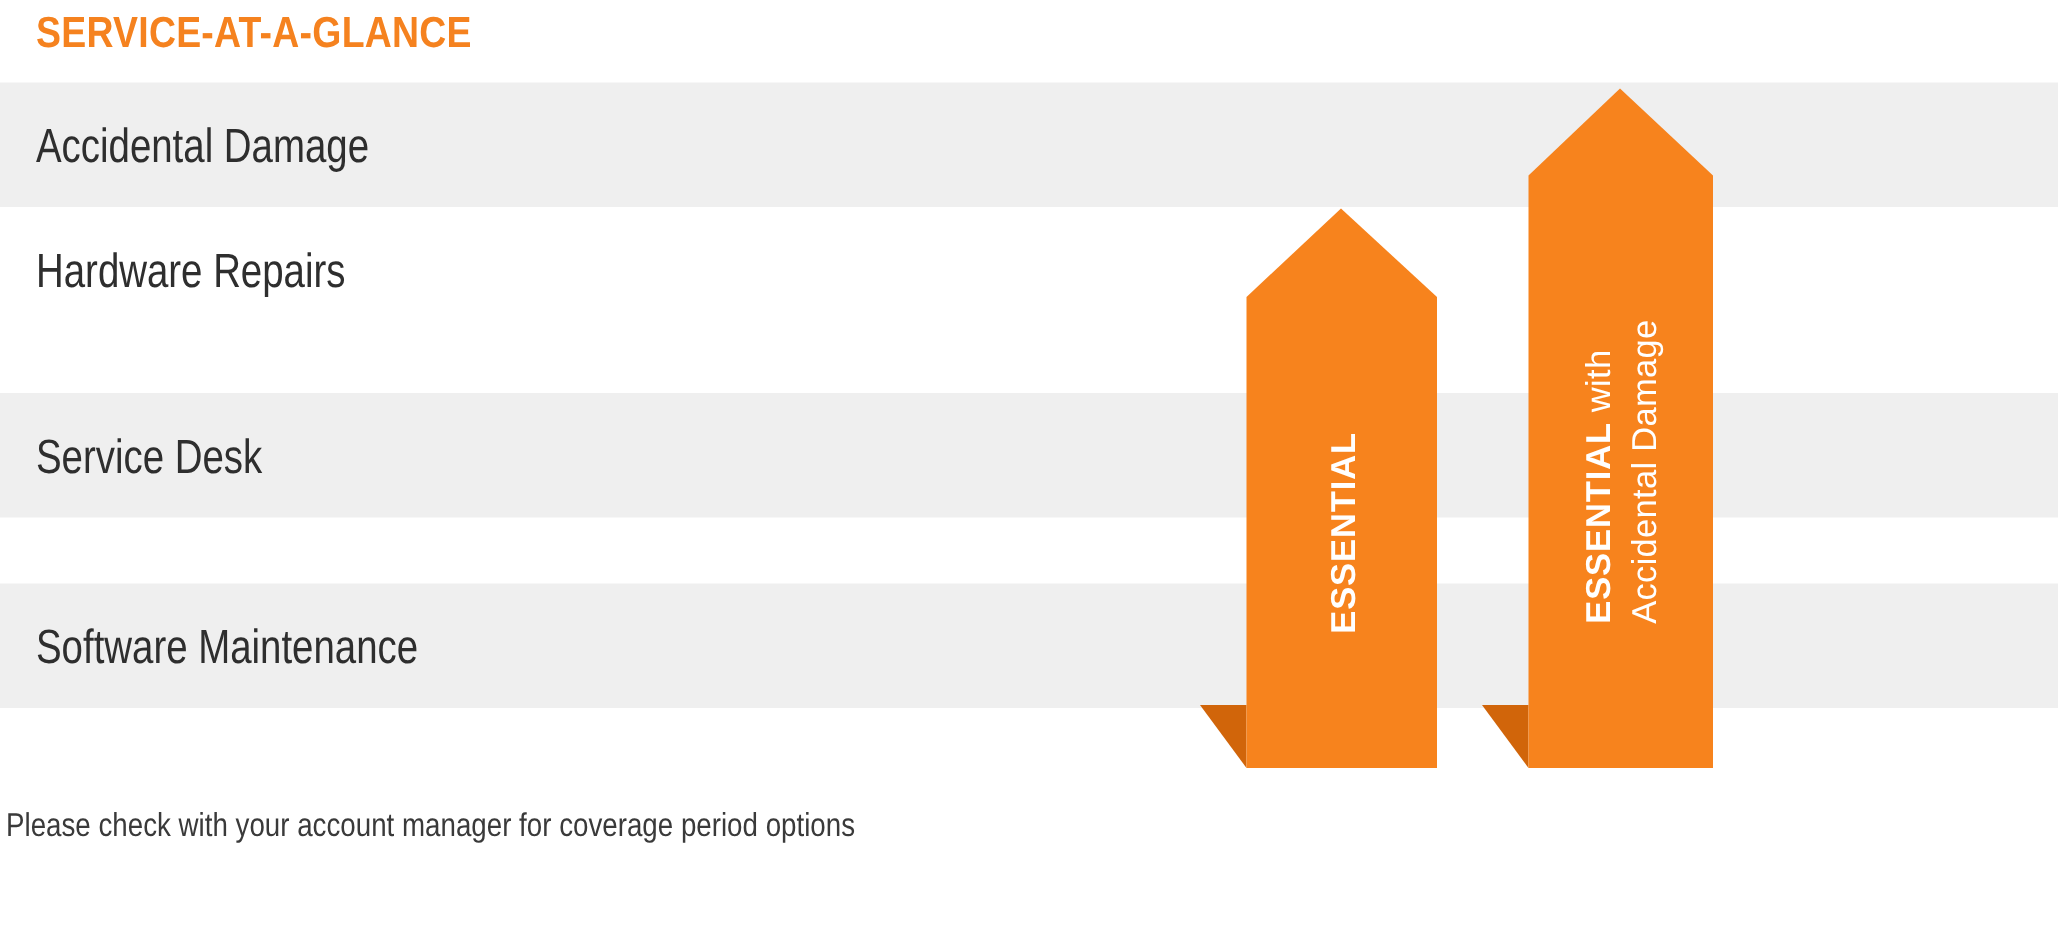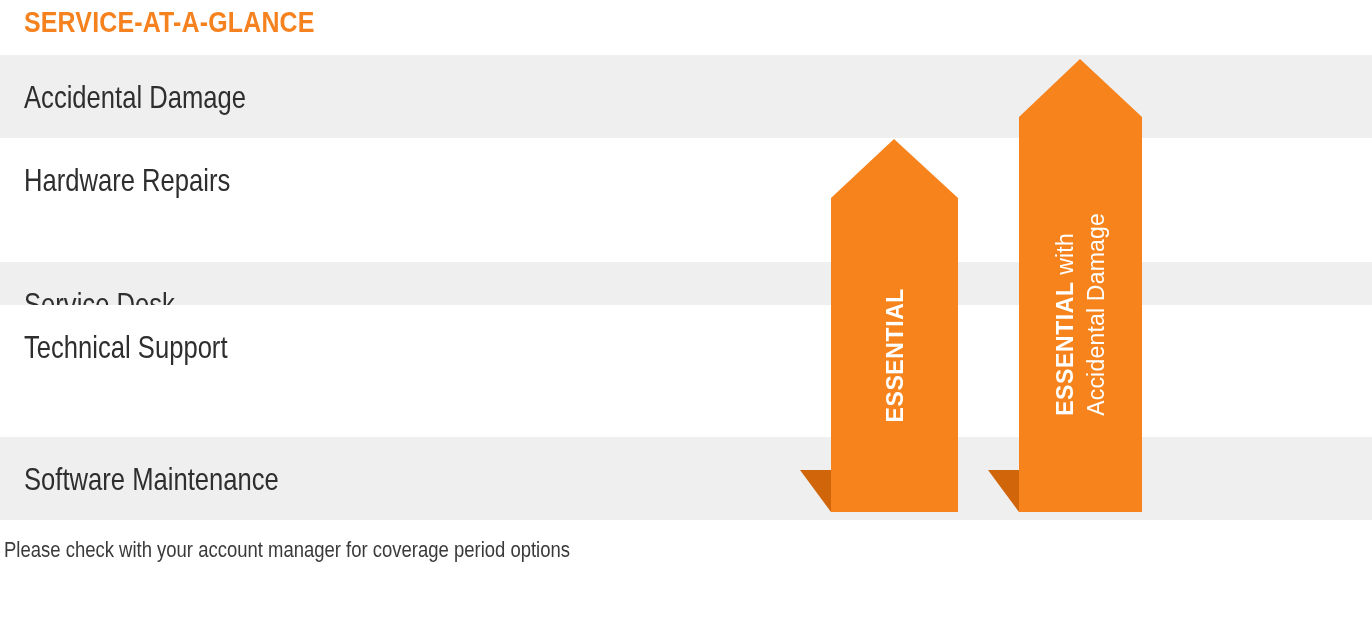--- a/index.html
+++ b/index.html
@@ -165,25 +165,22 @@
     </div>
 
     <div class="row plain" style="top:83px;">
       <div class="row-label">Hardware Repairs</div>
     </div>
 
     <div class="row shaded" style="top:167px;margin-top:40px;">
       <div class="row-label">Service Desk</div>
     </div>
 
-    <div class="row plain" style="top:250px;">
-      <div class="row-label">Technical Support</div>
-    </div>
-
-    <div class="row shaded" style="top:334px;margin-top:48px;">
+
+    <div class="row shaded" style="top:334px;">
       <div class="row-label">Software Maintenance</div>
     </div>
 
   </div>
 
   <div class="arrow-layer">
     <svg width="1372" height="628" viewBox="0 0 1372 628">
 
       <polygon points="800,470 831,470 831,512" fill="#D1650A"></polygon>
 

